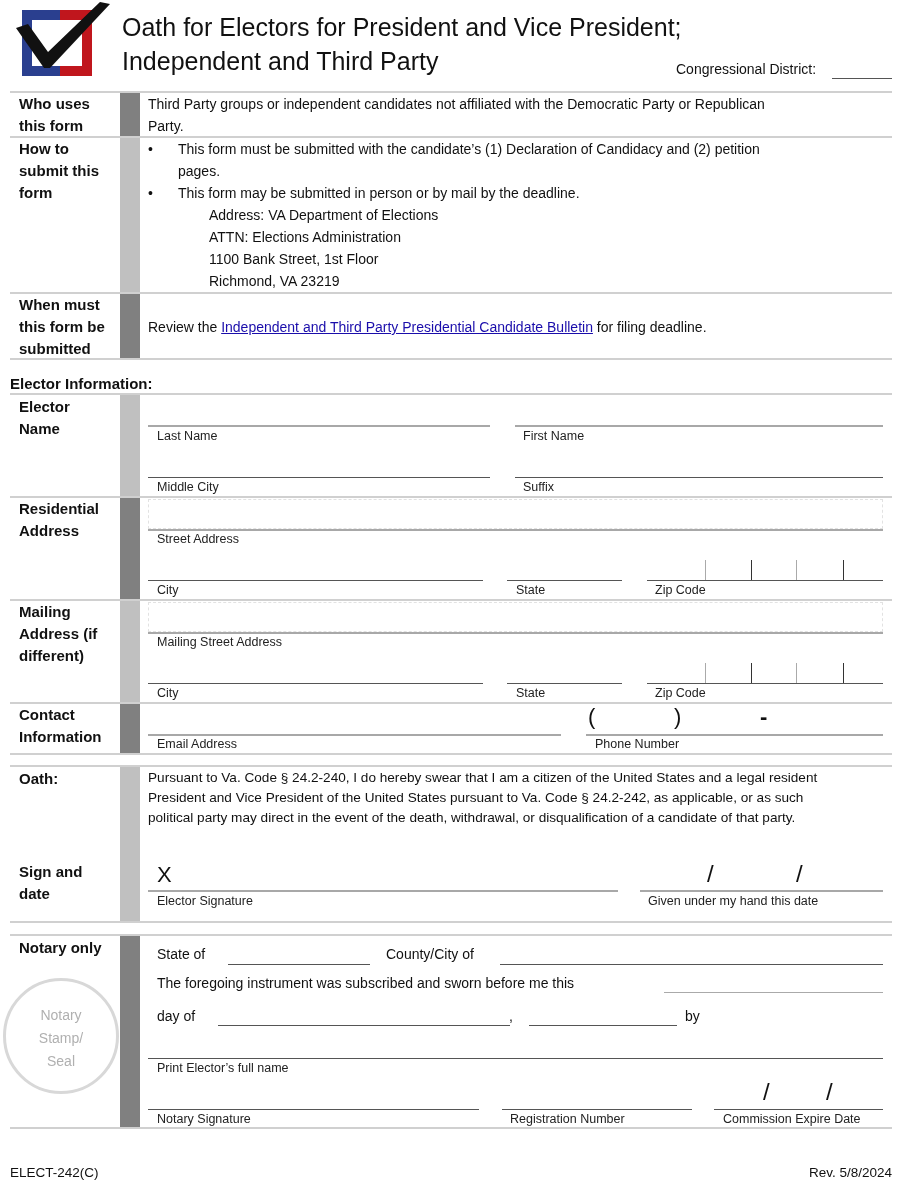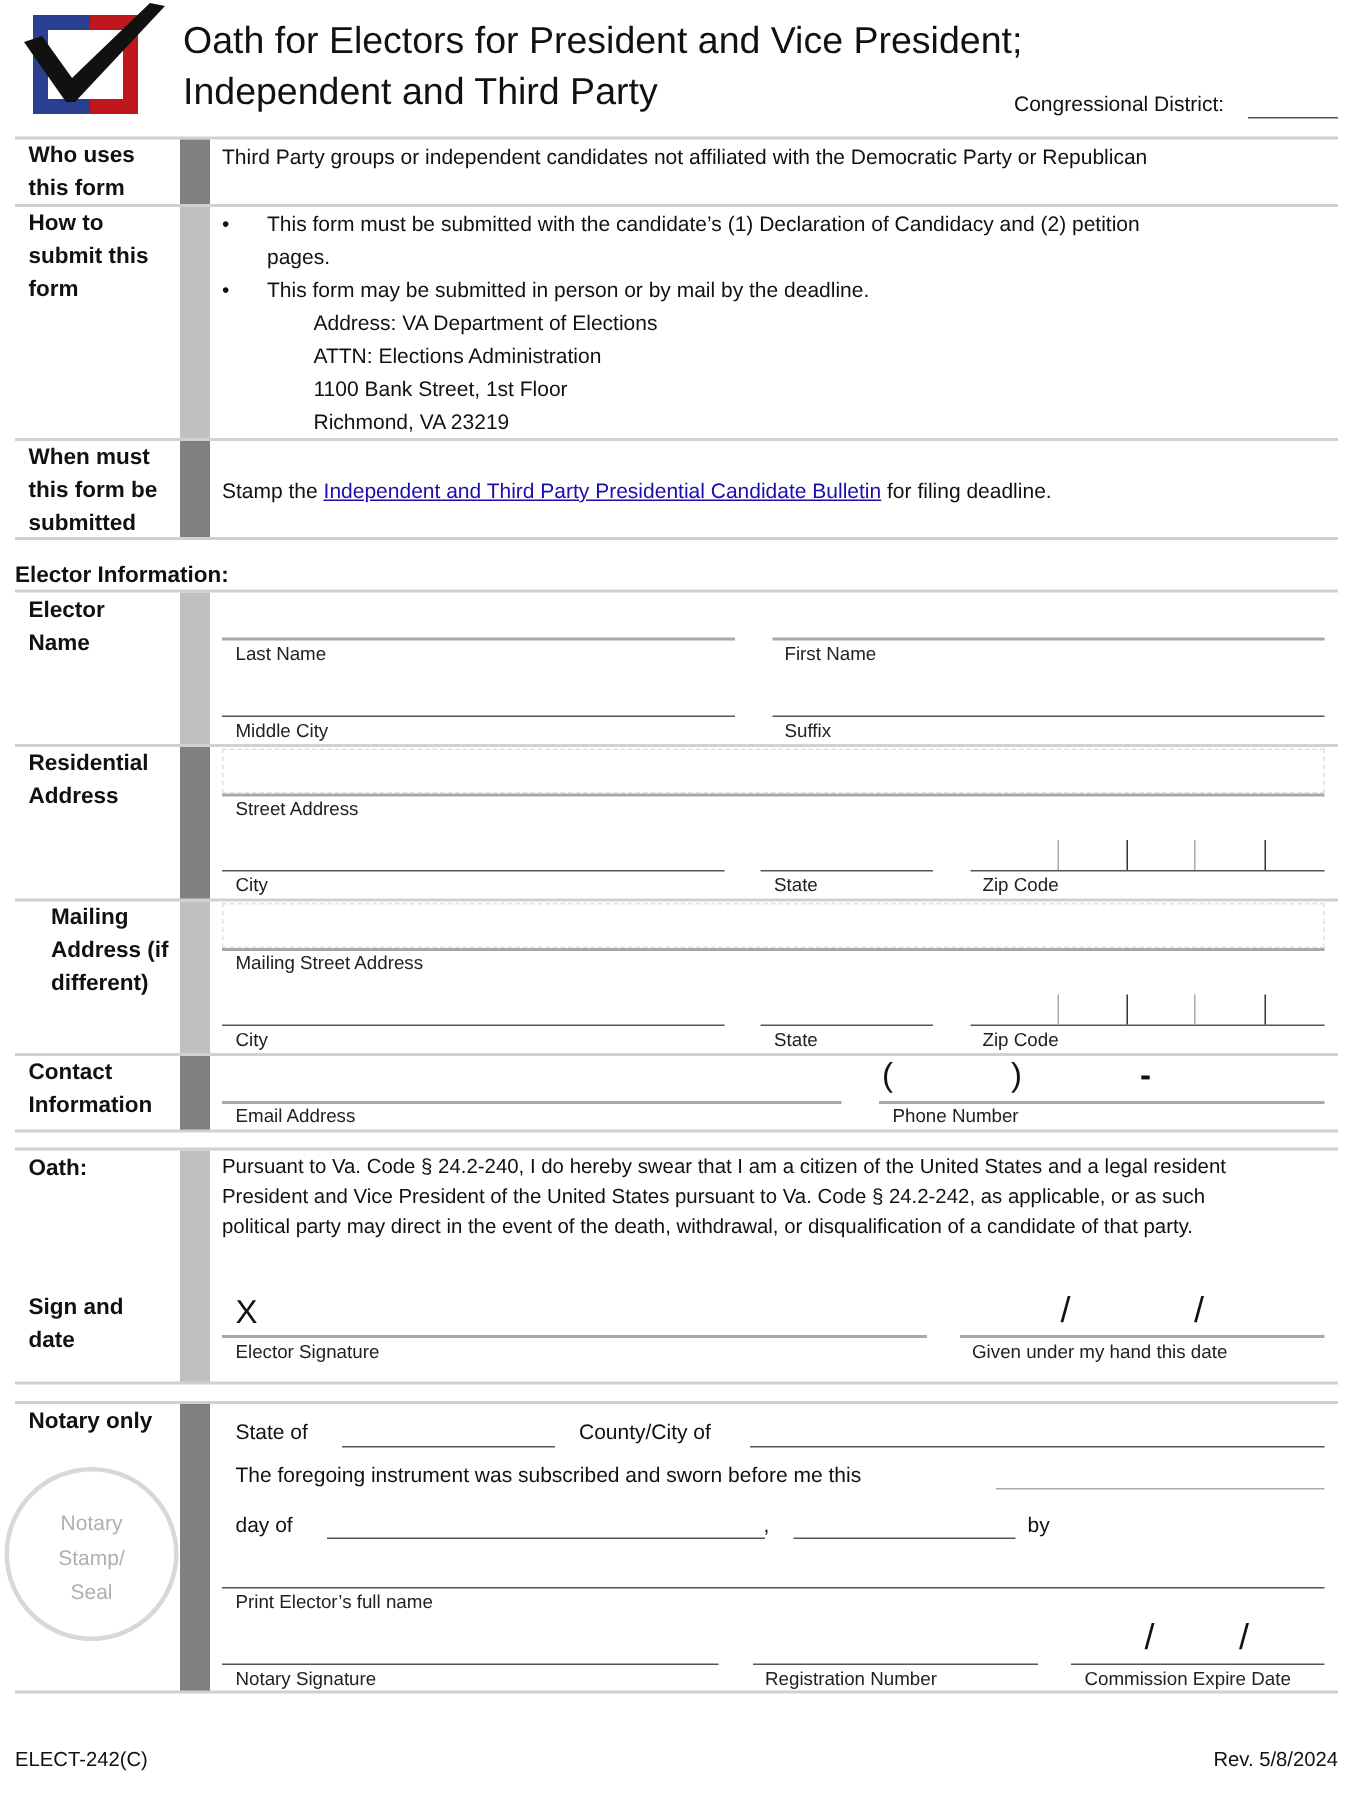--- a/index.html
+++ b/index.html
@@ -36,20 +36,21 @@
 <div class="abs title" style="left:122px;top:10px;">Oath for Electors for President and Vice President;</div>
 <div class="abs title" style="left:122px;top:44px;">Independent and Third Party</div>
 <div class="abs" style="left:676px;top:61px;font-size:14px;">Congressional District:</div>
 <div class="ul" style="left:832px;top:78px;width:60px;"></div>
 
 <div class="hr" style="top:91px;"></div>
 <div class="bar dark" style="top:93px;height:43px;"></div>
 <div class="abs label-cell" style="left:19px;top:93px;width:95px;">Who uses this form</div>
 <div class="abs content" style="left:148px;top:93px;">
   <div>Third Party groups or independent candidates not affiliated with the Democratic Party or Republican</div>
+  <div>Party.</div>
 </div>
 
 <div class="hr" style="top:136px;"></div>
 <div class="bar light" style="top:138px;height:155px;"></div>
 <div class="abs label-cell" style="left:19px;top:138px;width:95px;">How to submit this form</div>
 <div class="abs content" style="left:148px;top:138px;width:740px;">
   <div style="position:relative;padding-left:30px;">
     <span style="position:absolute;left:0;">•</span>
     <div>This form must be submitted with the candidate’s (1) Declaration of Candidacy and (2) petition</div>
     <div>pages.</div>
@@ -63,21 +64,21 @@
     <div>ATTN: Elections Administration</div>
     <div>1100 Bank Street, 1st Floor</div>
     <div>Richmond, VA 23219</div>
   </div>
 </div>
 
 <div class="hr" style="top:292px;"></div>
 <div class="bar dark" style="top:294px;height:64px;"></div>
 <div class="abs label-cell" style="left:19px;top:294px;width:100px;">When must this form be submitted</div>
 <div class="abs content" style="left:148px;top:316px;">
-  <span>Stamp the </span><a class="link">Independent and Third Party Presidential Candidate Bulletin</a><span> for filing deadline.</span>
+  <span>Review the </span><a class="link">Independent and Third Party Presidential Candidate Bulletin</a><span> for filing deadline.</span>
 </div>
 <div class="hr" style="top:358px;"></div>
 
 <div class="abs label-cell" style="left:10px;top:373px;">Elector Information:</div>
 
 <div class="hr" style="top:393px;"></div>
 <div class="bar light" style="top:395px;height:102px;"></div>
 <div class="abs label-cell" style="left:19px;top:396px;width:80px;">Elector Name</div>
 <div class="ulg" style="left:148px;top:425px;width:342px;"></div>
 <div class="small" style="left:157px;top:429px;">Last Name</div>
@@ -100,21 +101,21 @@
 <div class="small" style="left:516px;top:583px;">State</div>
 <div class="ul" style="left:647px;top:580px;width:236px;"></div>
 <div class="tick g" style="left:705px;top:560px;"></div>
 <div class="tick" style="left:751px;top:560px;"></div>
 <div class="tick g" style="left:796px;top:560px;"></div>
 <div class="tick" style="left:843px;top:560px;"></div>
 <div class="small" style="left:655px;top:583px;">Zip Code</div>
 
 <div class="hr" style="top:599px;"></div>
 <div class="bar light" style="top:601px;height:102px;"></div>
-<div class="abs label-cell" style="left:34px;top:601px;width:95px;">Mailing Address (if different)</div>
+<div class="abs label-cell" style="left:19px;top:601px;width:95px;">Mailing Address (if different)</div>
 <div class="box" style="left:148px;top:602px;width:735px;height:30px;"></div>
 <div class="ulg" style="left:148px;top:632px;width:735px;"></div>
 <div class="small" style="left:157px;top:635px;">Mailing Street Address</div>
 <div class="ul" style="left:148px;top:683px;width:335px;"></div>
 <div class="small" style="left:157px;top:686px;">City</div>
 <div class="ul" style="left:507px;top:683px;width:115px;"></div>
 <div class="small" style="left:516px;top:686px;">State</div>
 <div class="ul" style="left:647px;top:683px;width:236px;"></div>
 <div class="tick g" style="left:705px;top:663px;"></div>
 <div class="tick" style="left:751px;top:663px;"></div>

